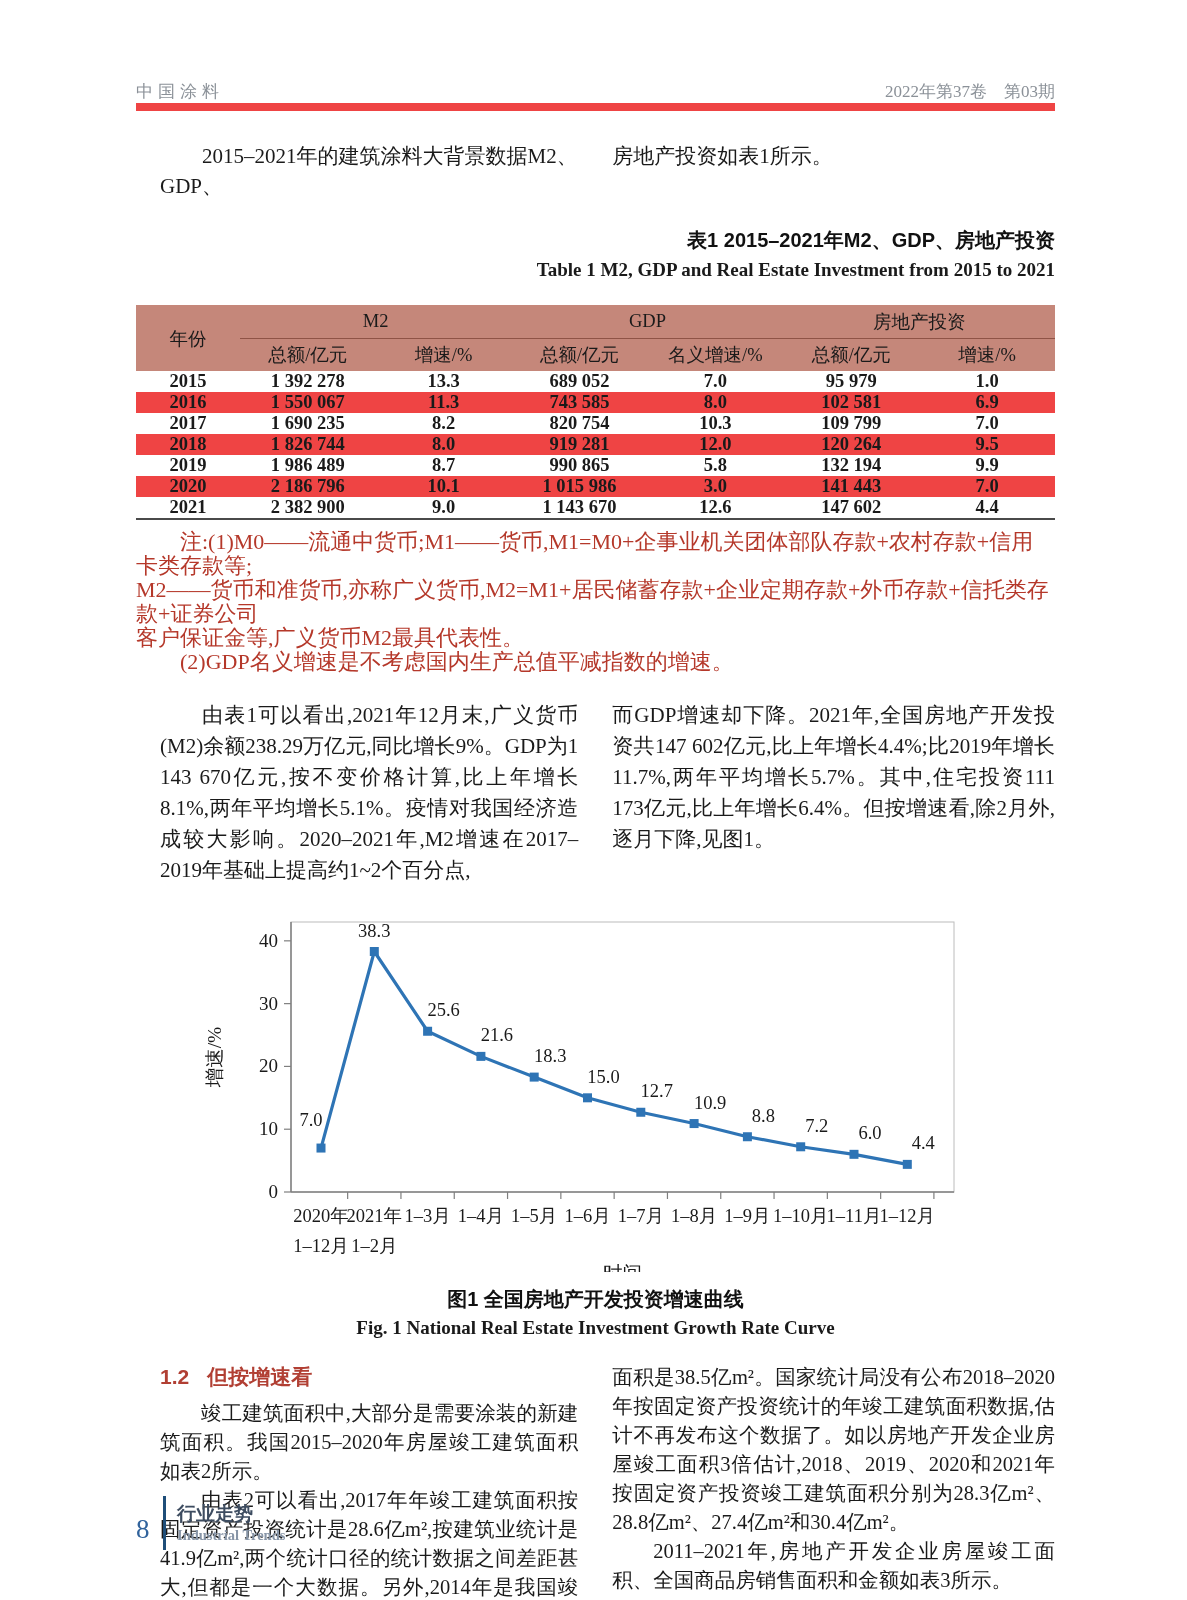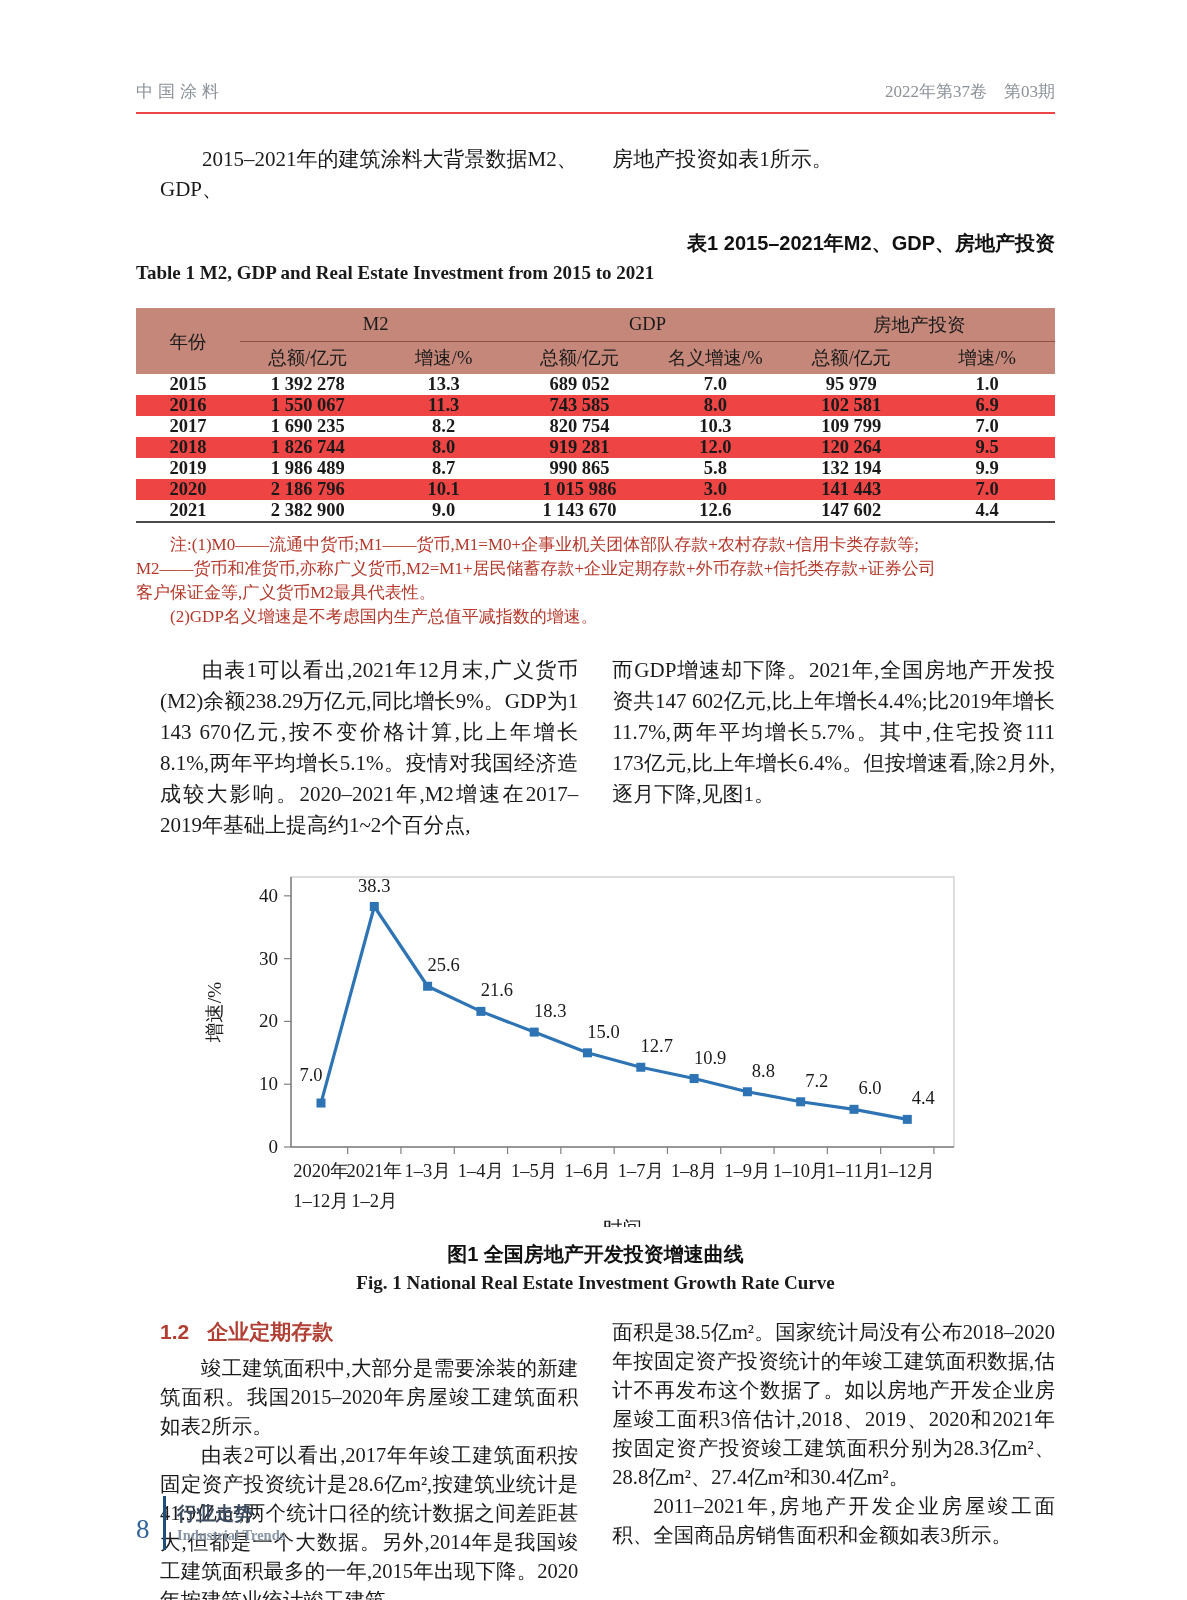--- a/index.html
+++ b/index.html
@@ -3,47 +3,47 @@
 <meta charset="utf-8">
 <style>
   html,body{margin:0;padding:0;background:#e8e8e8;}
   .page{
     width:1187px;height:1600px;background:#ffffff;margin:0 auto;position:relative;
     box-sizing:border-box;padding:80px 132px 0 136px;
     font-family:"Liberation Serif", serif;color:#1a1a1a;overflow:hidden;
   }
   
   .pg-header{display:flex;justify-content:space-between;align-items:flex-end;
-    color:#8b9198;font-size:17px;padding-bottom:9px;border-bottom:2px solid #ef4444;}
+    color:#8b9198;font-size:17px;border-bottom:8px solid #ef4444;}
   .pg-header .journal{letter-spacing:5px;}
   
   .cols{display:flex;}
   .col-l{width:430px;margin-right:34px;margin-left:24px;}
   .col-r{width:455px;}
   .jt{text-align:justify;}
   
   .intro{margin-top:30px;font-size:21px;line-height:30px;}
   .intro .col-l{text-indent:2em;}
   
   .tbl-title-zh{margin-top:26px;text-align:right;font-family:"Liberation Sans",sans-serif;
     font-weight:bold;font-size:20px;color:#111;}
-  .tbl-title-en{margin-top:5px;text-align:left;font-weight:bold;font-size:19px;}
+  .tbl-title-en{margin-top:5px;text-align:right;font-weight:bold;font-size:19px;}
   
   table.t1{width:100%;border-collapse:collapse;margin-top:24px;font-size:18.5px;table-layout:fixed;}
   table.t1 th{font-weight:normal;background:#c5877a;}
   table.t1 thead tr{height:33px;}
   table.t1 th.grp{border-bottom:1.5px solid #8f5346;}
   table.t1 td,table.t1 th{text-align:center;padding:0;}
   table.t1 tbody tr{height:19px;font-weight:bold;}
   table.t1 tbody tr.alt td{background:#ef4444;}
   table.t1 tbody tr:last-child td{border-bottom:2px solid #4a4a4a;}
   .w-year{width:11.3%;} .w-m2a{width:17.4%;} .w-m2g{width:12.2%;}
   .w-gdpa{width:16.1%;} .w-gdpg{width:17.6%;} .w-rea{width:13.9%;} .w-reg{width:11.5%;}
   
-  .notes{margin-top:10px;color:#b5382a;font-size:17px;line-height:24px;}
+  .notes{margin-top:10px;color:#b5382a;font-size:22px;line-height:24px;}
   .notes .indent{text-indent:2em;}
   
   .body1{margin-top:26px;font-size:21px;line-height:31px;}
   .body1 .col-l{ text-indent:2em;}
   
   .chart-wrap{margin-top:14px;margin-left:55px;width:800px;}
   svg text{font-family:"Liberation Serif", serif;fill:#1a1a1a;}
   
   .fig-cap-zh{margin-top:10px;text-align:center;font-family:"Liberation Sans",sans-serif;
     font-weight:bold;font-size:20px;color:#111;}
@@ -247,21 +247,21 @@
         <text x="0" y="0" text-anchor="middle" font-size="19.5" transform="translate(30,157) rotate(-90)">增速/%</text>
       </svg>
   </div>
 
   <div class="fig-cap-zh">图1   全国房地产开发投资增速曲线</div>
   <div class="fig-cap-en">Fig. 1   National Real Estate Investment Growth Rate Curve</div>
 
   <div class="sect cols">
     <div class="col-l">
       <div class="sect-head">
-        <span class="num">1.2</span><span>企业定期存款</span>
+        <span class="num">1.2</span><span>但按增速看</span>
       </div>
       <p class="ind jt">竣工建筑面积中,大部分是需要涂装的新建筑面积。我国2015–2020年房屋竣工建筑面积如表2所示。</p>
       <p class="ind jt">由表2可以看出,2017年年竣工建筑面积按固定资产投资统计是28.6亿m²,按建筑业统计是41.9亿m²,两个统计口径的统计数据之间差距甚大,但都是一个大数据。另外,2014年是我国竣工建筑面积最多的一年,2015年出现下降。2020年按建筑业统计竣工建筑</p>
     </div>
     <div class="col-r">
       <p class="jt">面积是38.5亿m²。国家统计局没有公布2018–2020年按固定资产投资统计的年竣工建筑面积数据,估计不再发布这个数据了。如以房地产开发企业房屋竣工面积3倍估计,2018、2019、2020和2021年按固定资产投资竣工建筑面积分别为28.3亿m²、28.8亿m²、27.4亿m²和30.4亿m²。</p>
       <p class="ind jt">2011–2021年,房地产开发企业房屋竣工面积、全国商品房销售面积和金额如表3所示。</p>
     </div>
   </div>
 

